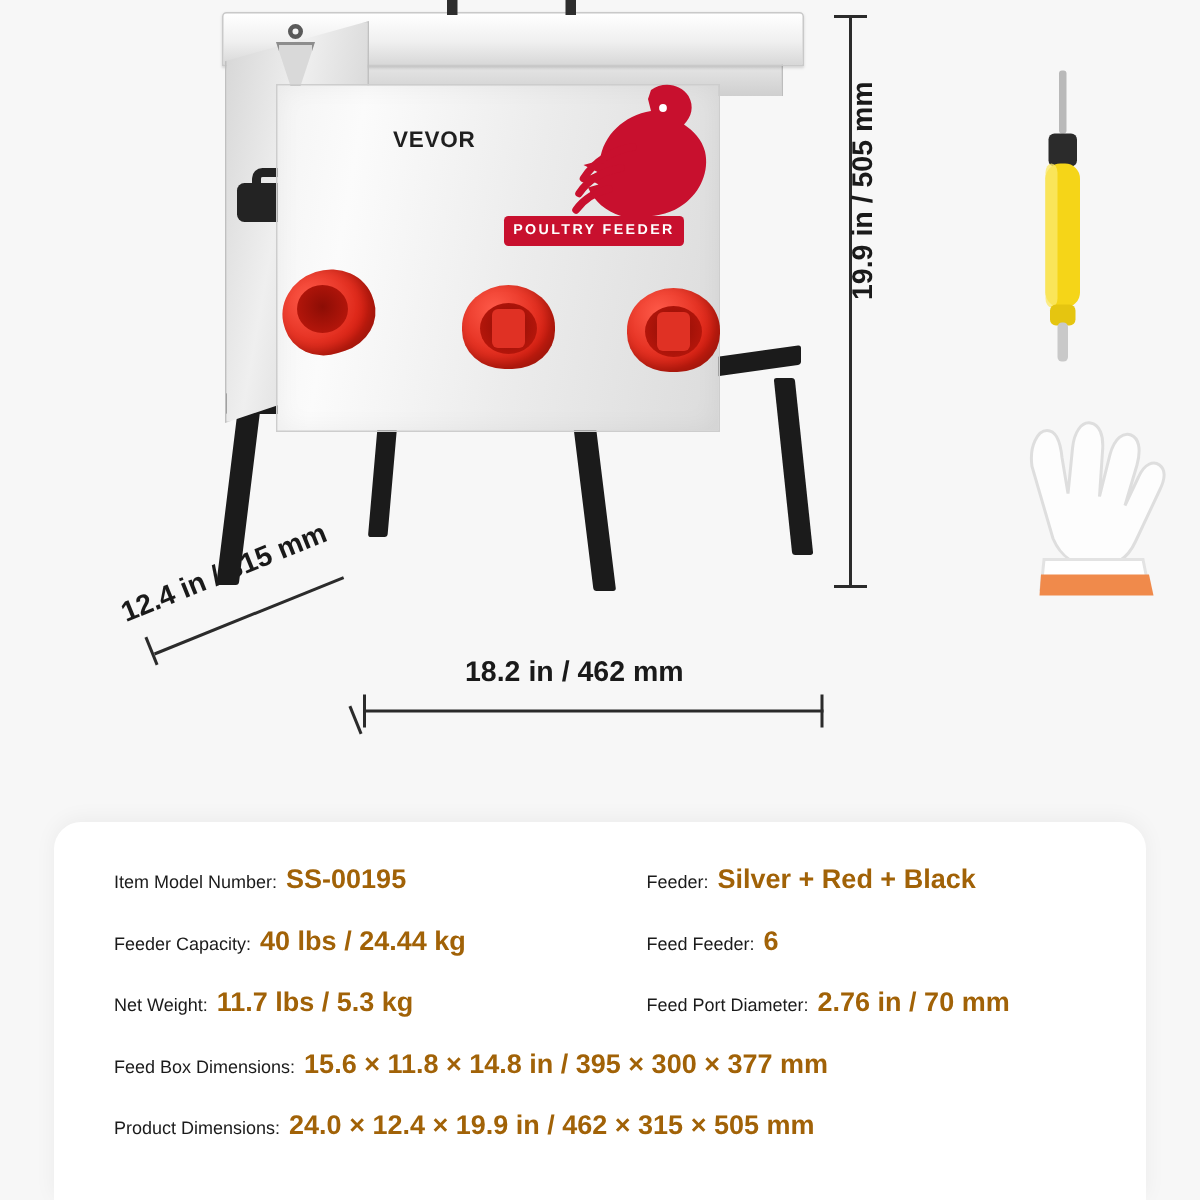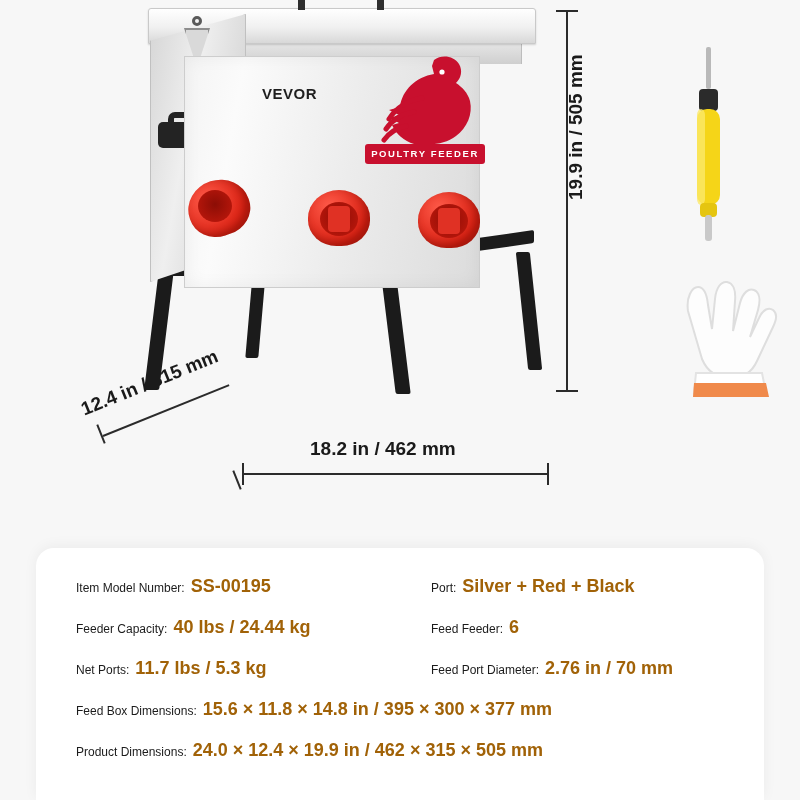--- a/index.html
+++ b/index.html
@@ -81,21 +81,21 @@
 
   
   .brand {
     position: absolute; left: 122px; top: 68px; color:#1f1f1f;
     font-size: 15px; font-weight: 700; letter-spacing:.5px;margin-top:17px;
   }
   .rooster-wrap { position:absolute; left:186px; top:46px; width:160px; height:116px; }
   .badge {
     position: absolute; left: 196px; top: 144px; width: 120px; height: 20px;
     background: #c8102e; border-radius: 3px; color:#fff; font-size: 9.5px;
-    letter-spacing: 1.6px; text-align: center; line-height: 20px; font-weight: 700; margin-left: 29px;
+    letter-spacing: 1.6px; text-align: center; line-height: 20px; font-weight: 700;
   }
 
   
   .port { position:absolute; }
   .port .cup {
     position:absolute; width:62px; height:56px; border-radius: 50% 50% 46% 46%;
     background: radial-gradient(circle at 35% 30%, #ff5b4a, #d81e10 70%);
     box-shadow: inset -4px -4px 8px rgba(0,0,0,.25);
   }
   .port .hole {
@@ -230,39 +230,39 @@
 </div>
 
 <div id="spec-card">
 
   <div class="spec-row">
     <div class="spec-col left">
       <span class="spec-label">Item Model Number:</span>
       <span class="spec-value">SS-00195</span>
     </div>
     <div class="spec-col">
-      <span class="spec-label">Port:</span>
+      <span class="spec-label">Feeder:</span>
       <span class="spec-value">Silver + Red + Black</span>
     </div>
   </div>
 
   <div class="spec-row">
     <div class="spec-col left">
       <span class="spec-label">Feeder Capacity:</span>
       <span class="spec-value">40 lbs / 24.44 kg</span>
     </div>
     <div class="spec-col">
       <span class="spec-label">Feed Feeder:</span>
       <span class="spec-value">6</span>
     </div>
   </div>
 
   <div class="spec-row">
     <div class="spec-col left">
-      <span class="spec-label">Net Ports:</span>
+      <span class="spec-label">Net Weight:</span>
       <span class="spec-value">11.7 lbs / 5.3 kg</span>
     </div>
     <div class="spec-col">
       <span class="spec-label">Feed Port Diameter:</span>
       <span class="spec-value">2.76 in / 70 mm</span>
     </div>
   </div>
 
   <div class="spec-full">
     <span class="spec-label">Feed Box Dimensions:</span>

